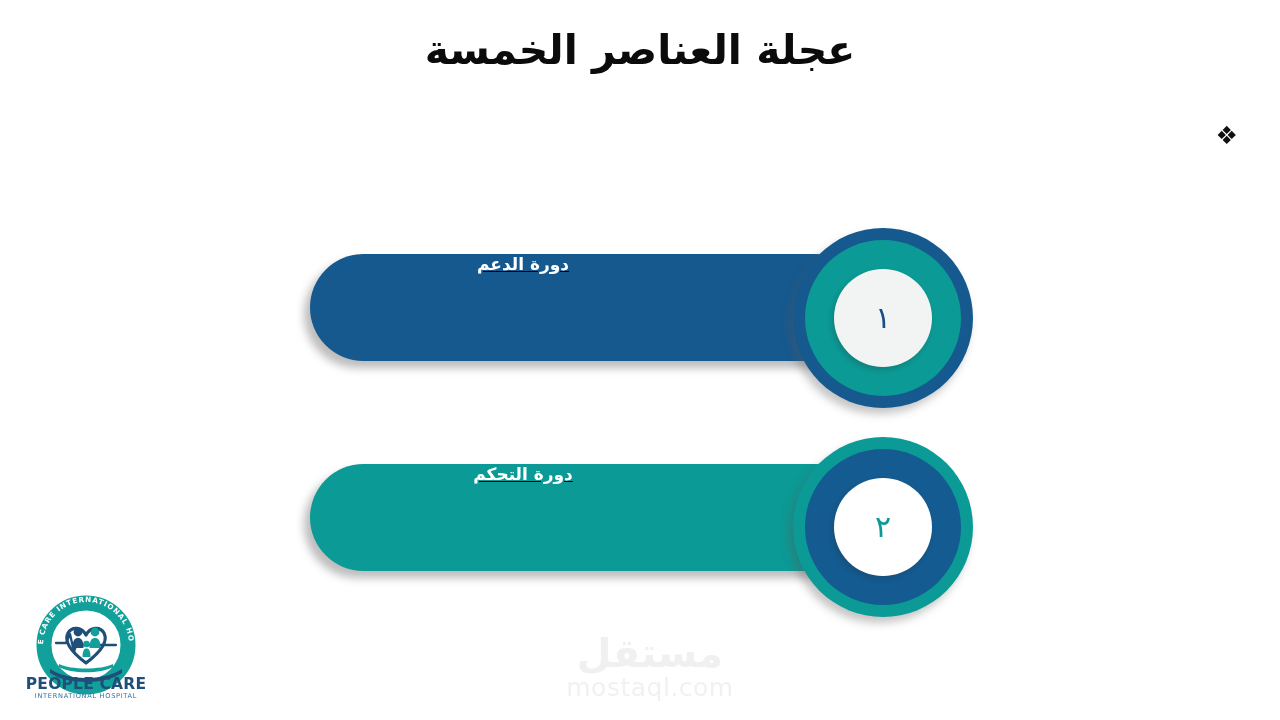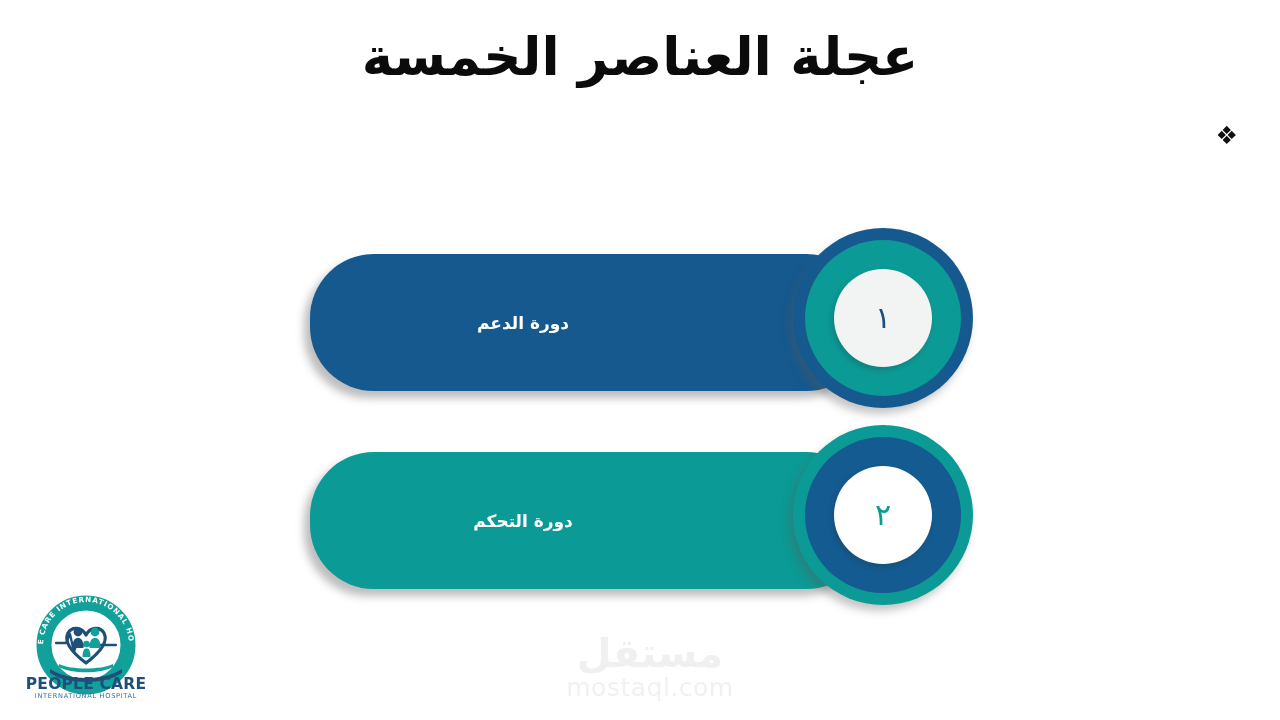--- a/index.html
+++ b/index.html
@@ -21,21 +21,21 @@
 
   
   #slide-title {
     position: absolute;
     top: 26px;
     left: 0;
     width: 1280px;
     text-align: center;
     direction: rtl;
     font-family: "DejaVu Sans", "Liberation Sans", sans-serif;
-    font-size: 53px;
+    font-size: 41px;
     font-weight: bold;
     color: #0b0b0b;
     letter-spacing: 0px;
     white-space: nowrap;
   }
 
   
   #bullet-line {
     position: absolute;
     top: 122px;
@@ -58,35 +58,36 @@
   }
 
   
   .row {
     position: absolute;
     left: 0;
     width: 1280px;
     height: 200px;
   }
   #row-1 { top: 218px; }
-  #row-2 { top: 415px; }
+  #row-2 { top: 427px; }
 
   
   .bar {
     position: absolute;
     left: 310px;
     width: 560px;
-    height: 137px;
+    height: 107px;
     border-radius: 64px;
     box-shadow: -6px 7px 9px rgba(90, 90, 90, 0.40);
     display: flex;
-    align-items: center;
+    align-items: flex-start;
     justify-content: center;
     box-sizing: border-box;
     padding-right: 150px;
+    text-decoration: underline;
   }
   #row-1 .bar {
     top: 36px;
     background: #15598f;
   }
   #row-2 .bar {
     top: 37px;
     background: #0b9a95;
   }
   .bar-label {

